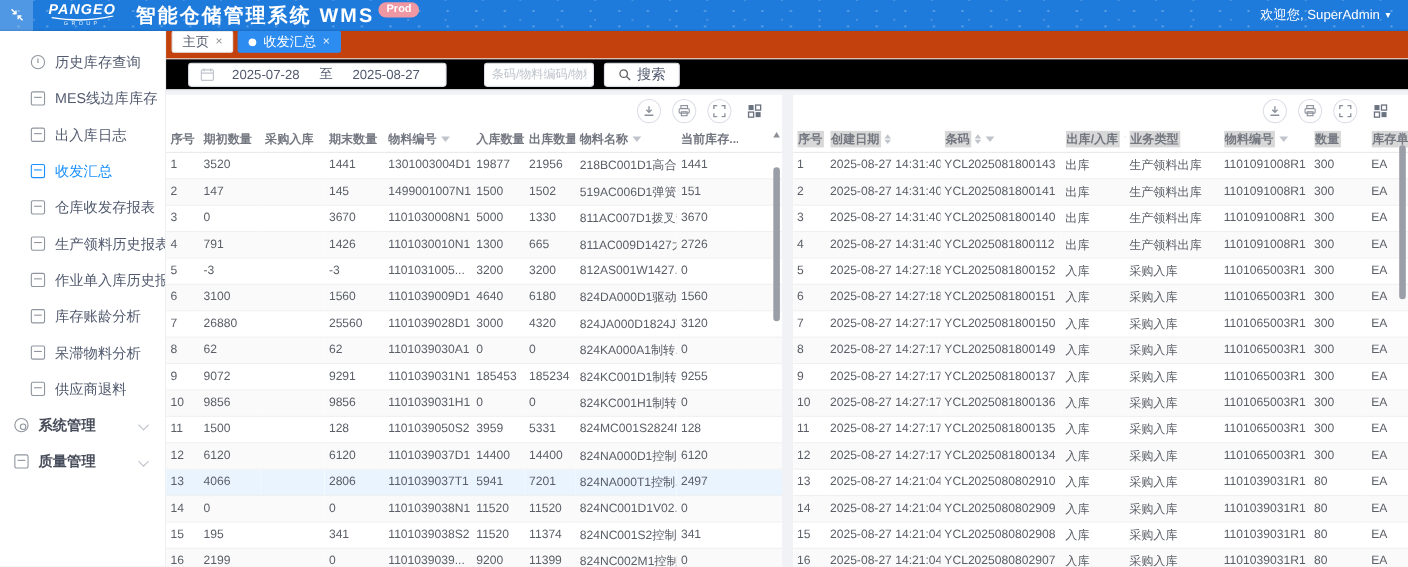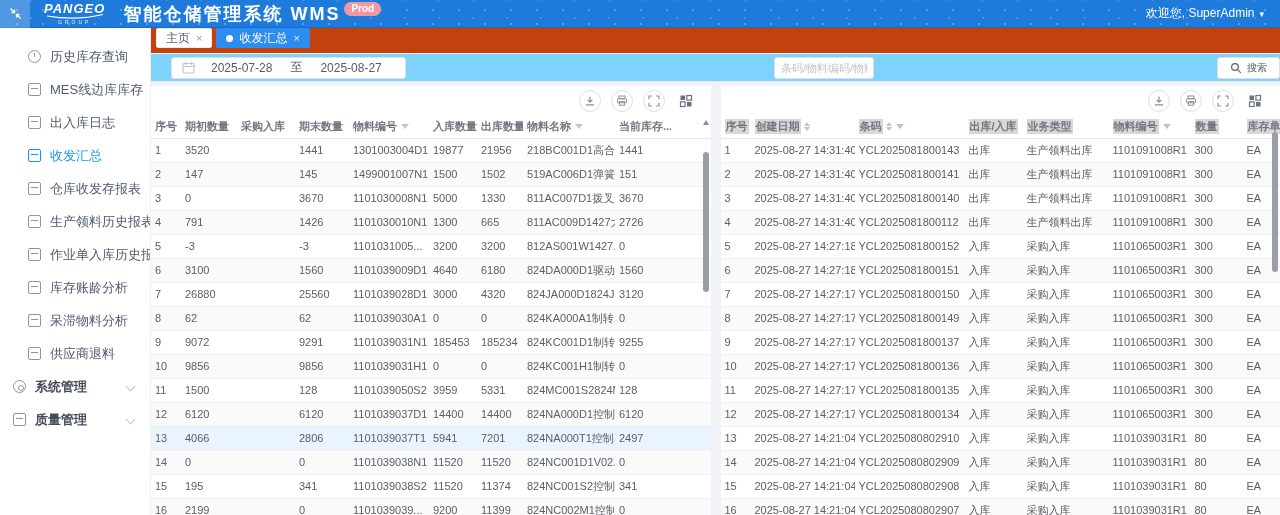--- a/index.html
+++ b/index.html
@@ -56,33 +56,33 @@
   .tabbar { height:26px; flex:0 0 26px; background:#c2410c; display:flex; 
     gap:4px; padding-left:5px; border-bottom:1px solid #f0f0f0; }
   .tab { height:20px; display:flex; align-items:center; gap:6px; padding:0 9px;
     border:1px solid #e8eaec; background:#fff; color:#515a6e; font-size:12px;
     border-radius:2px; cursor:pointer; }
   .tab .tab-close { font-size:11px; color:#999; line-height:1; }
   .tab.active { background:#2d8cf0; border-color:#2d8cf0; color:#fff; }
   .tab.active .tab-close { color:#e8f2ff; }
   .tab.active::before { content:""; width:7px; height:7px; border-radius:50%; background:#fff; }
 
-  .filterbar { height:28px; flex:0 0 28px; background:#7dd3fc; border-bottom:1px solid #e8e8e8;
-    display:flex; align-items:center; padding-left:20px;justify-content:space-between; }
+  .filterbar { height:28px; flex:0 0 28px; background:#000000; border-bottom:1px solid #e8e8e8;
+    display:flex; align-items:center; padding-left:20px; }
   .date-range { width:235px; height:22px; border:1px solid #dcdfe6; border-radius:3px;
     display:flex; align-items:center; padding:0 10px; gap:0; font-size:12px; color:#515a6e;
     background:#fff; cursor:pointer; }
   .date-range .dr-start { margin-left:16px; }
   .date-range .dr-sep { margin:0 18px; }
   .search-input { width:100px; height:22px; border:1px solid #dcdfe6; border-radius:3px;
     margin-left:34px; font-size:11px; color:#515a6e; padding:0 6px; outline:none;
     font-family:"Liberation Sans","DejaVu Sans",sans-serif; }
   .search-input::placeholder { color:#bfc4cc; }
   .search-btn { height:22px; margin-left:9px; border:1px solid #dcdfe6; border-radius:3px;
-    background:#fff; color:#515a6e; font-size:10px; display:flex; align-items:center;
+    background:#fff; color:#515a6e; font-size:13px; display:flex; align-items:center;
     gap:5px; padding:0 12px; cursor:pointer;
     font-family:"Liberation Sans","DejaVu Sans",sans-serif; }
 
   
   .content { flex:1; display:flex; gap:10px; padding-top:4px; background:#f0f2f5; min-height:0; }
   .panel { flex:1; background:#fff; display:flex; flex-direction:column; min-width:0;
     position:relative; overflow:hidden; }
   .panel-toolbar { height:30px; flex:0 0 30px; display:flex; align-items:center;
     justify-content:flex-end; gap:10px; padding-right:14px; }
   .tool-btn { width:22px; height:22px; border:1px solid #dcdfe6; border-radius:50%;

